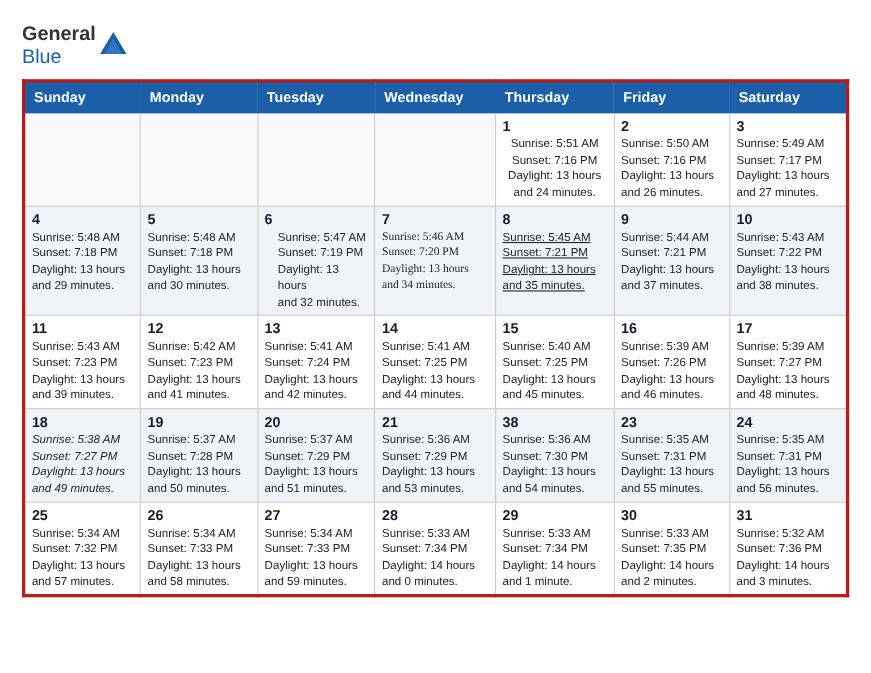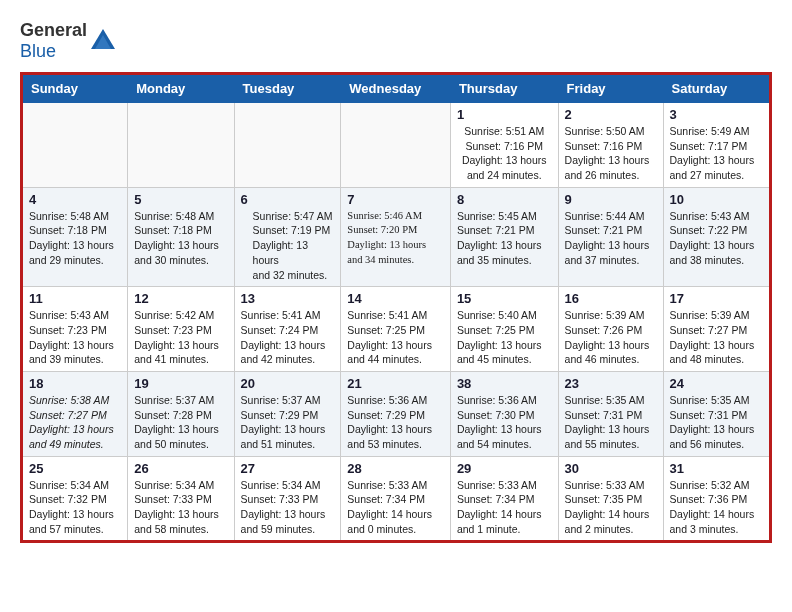--- a/index.html
+++ b/index.html
@@ -174,21 +174,21 @@
         </td>
         <td>
           <span class="day-number">7</span>
           <div class="day-info" style="white-space: pre-line; font-family: Liberation Serif, serif;">Sunrise: 5:46 AM
 Sunset: 7:20 PM
 Daylight: 13 hours
 and 34 minutes.</div>
         </td>
         <td>
           <span class="day-number">8</span>
-          <div class="day-info" style="white-space: pre-line;">Sunrise: 5:45 AM
+          <div class="day-info" style="white-space: pre-line; text-decoration: underline;">Sunrise: 5:45 AM
 Sunset: 7:21 PM
 Daylight: 13 hours
 and 35 minutes.</div>
         </td>
         <td>
           <span class="day-number">9</span>
           <div class="day-info" style="white-space: pre-line;">Sunrise: 5:44 AM
 Sunset: 7:21 PM
 Daylight: 13 hours
 and 37 minutes.</div>

